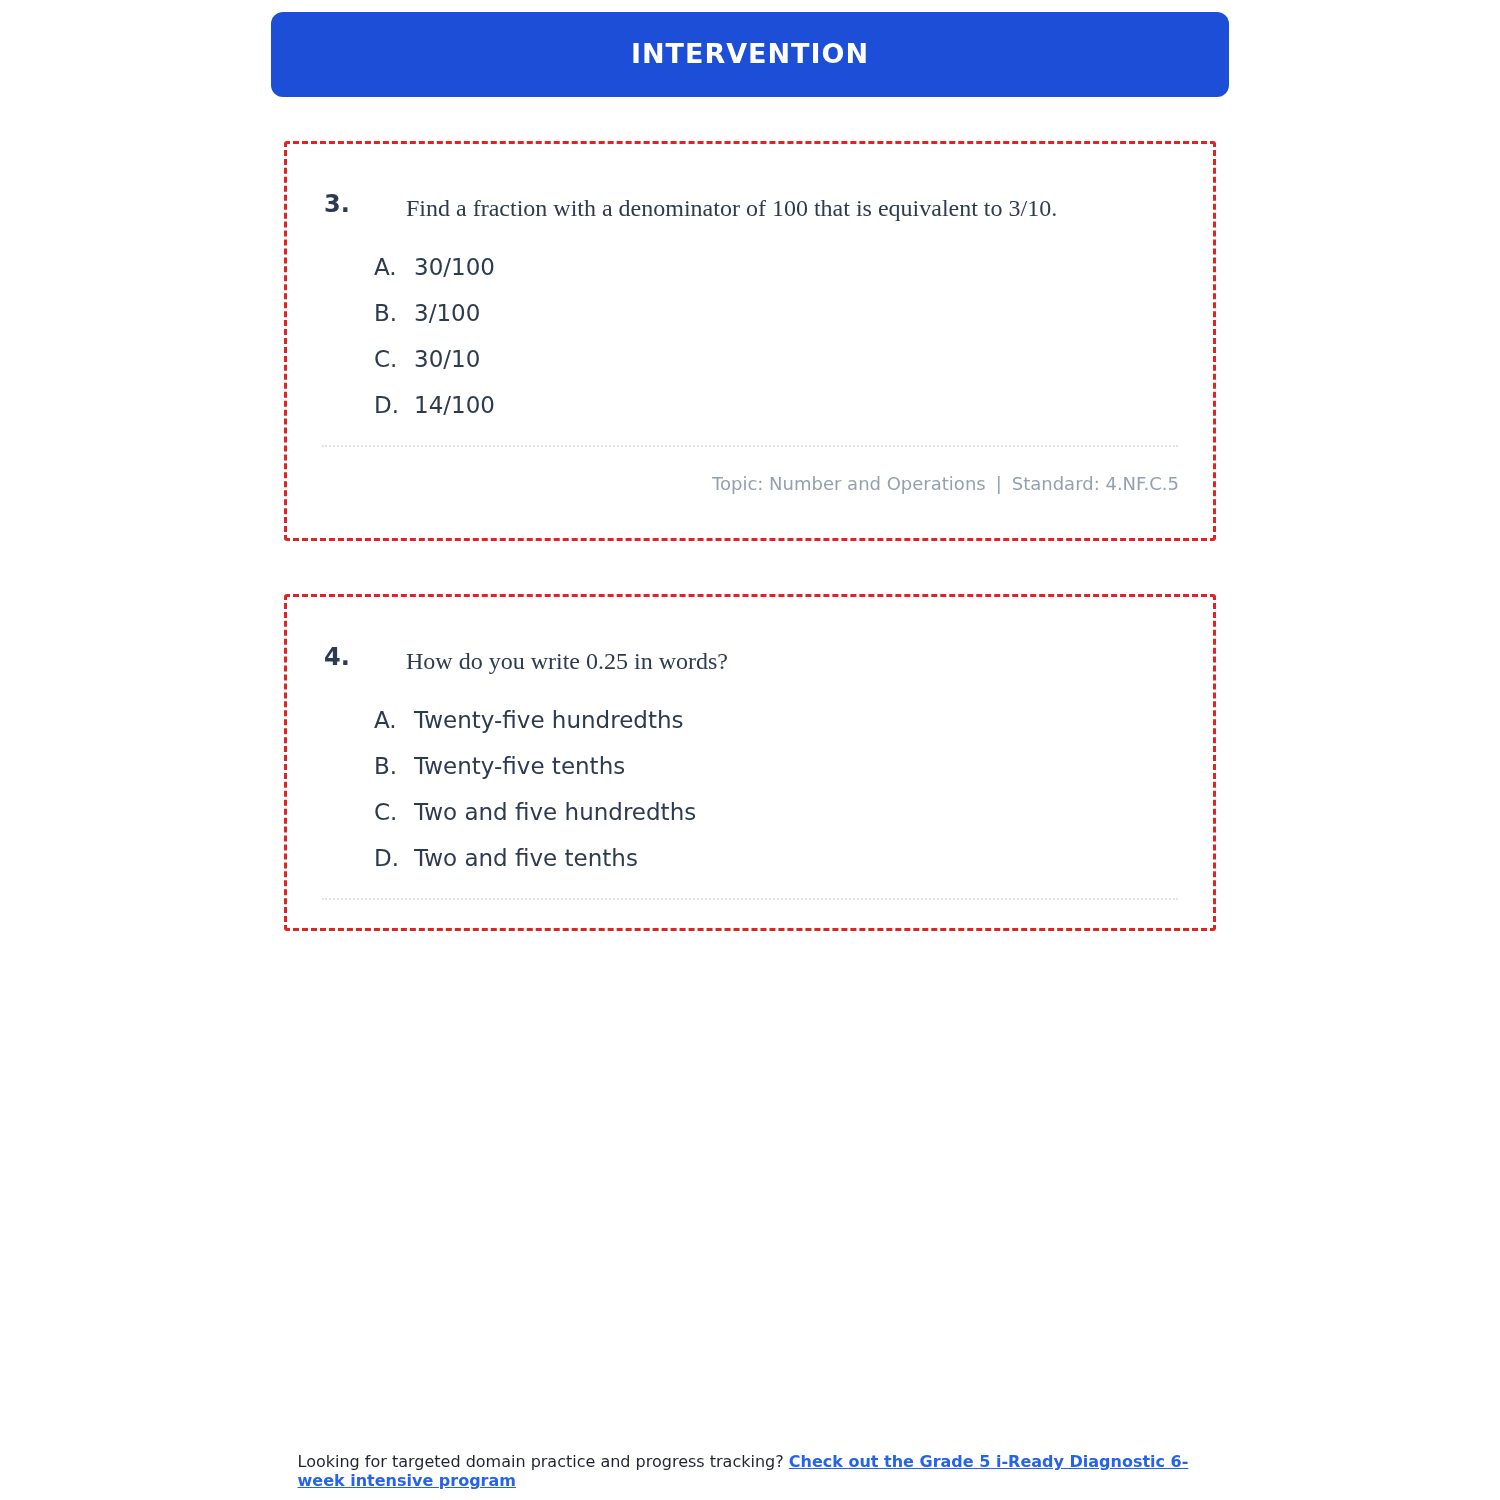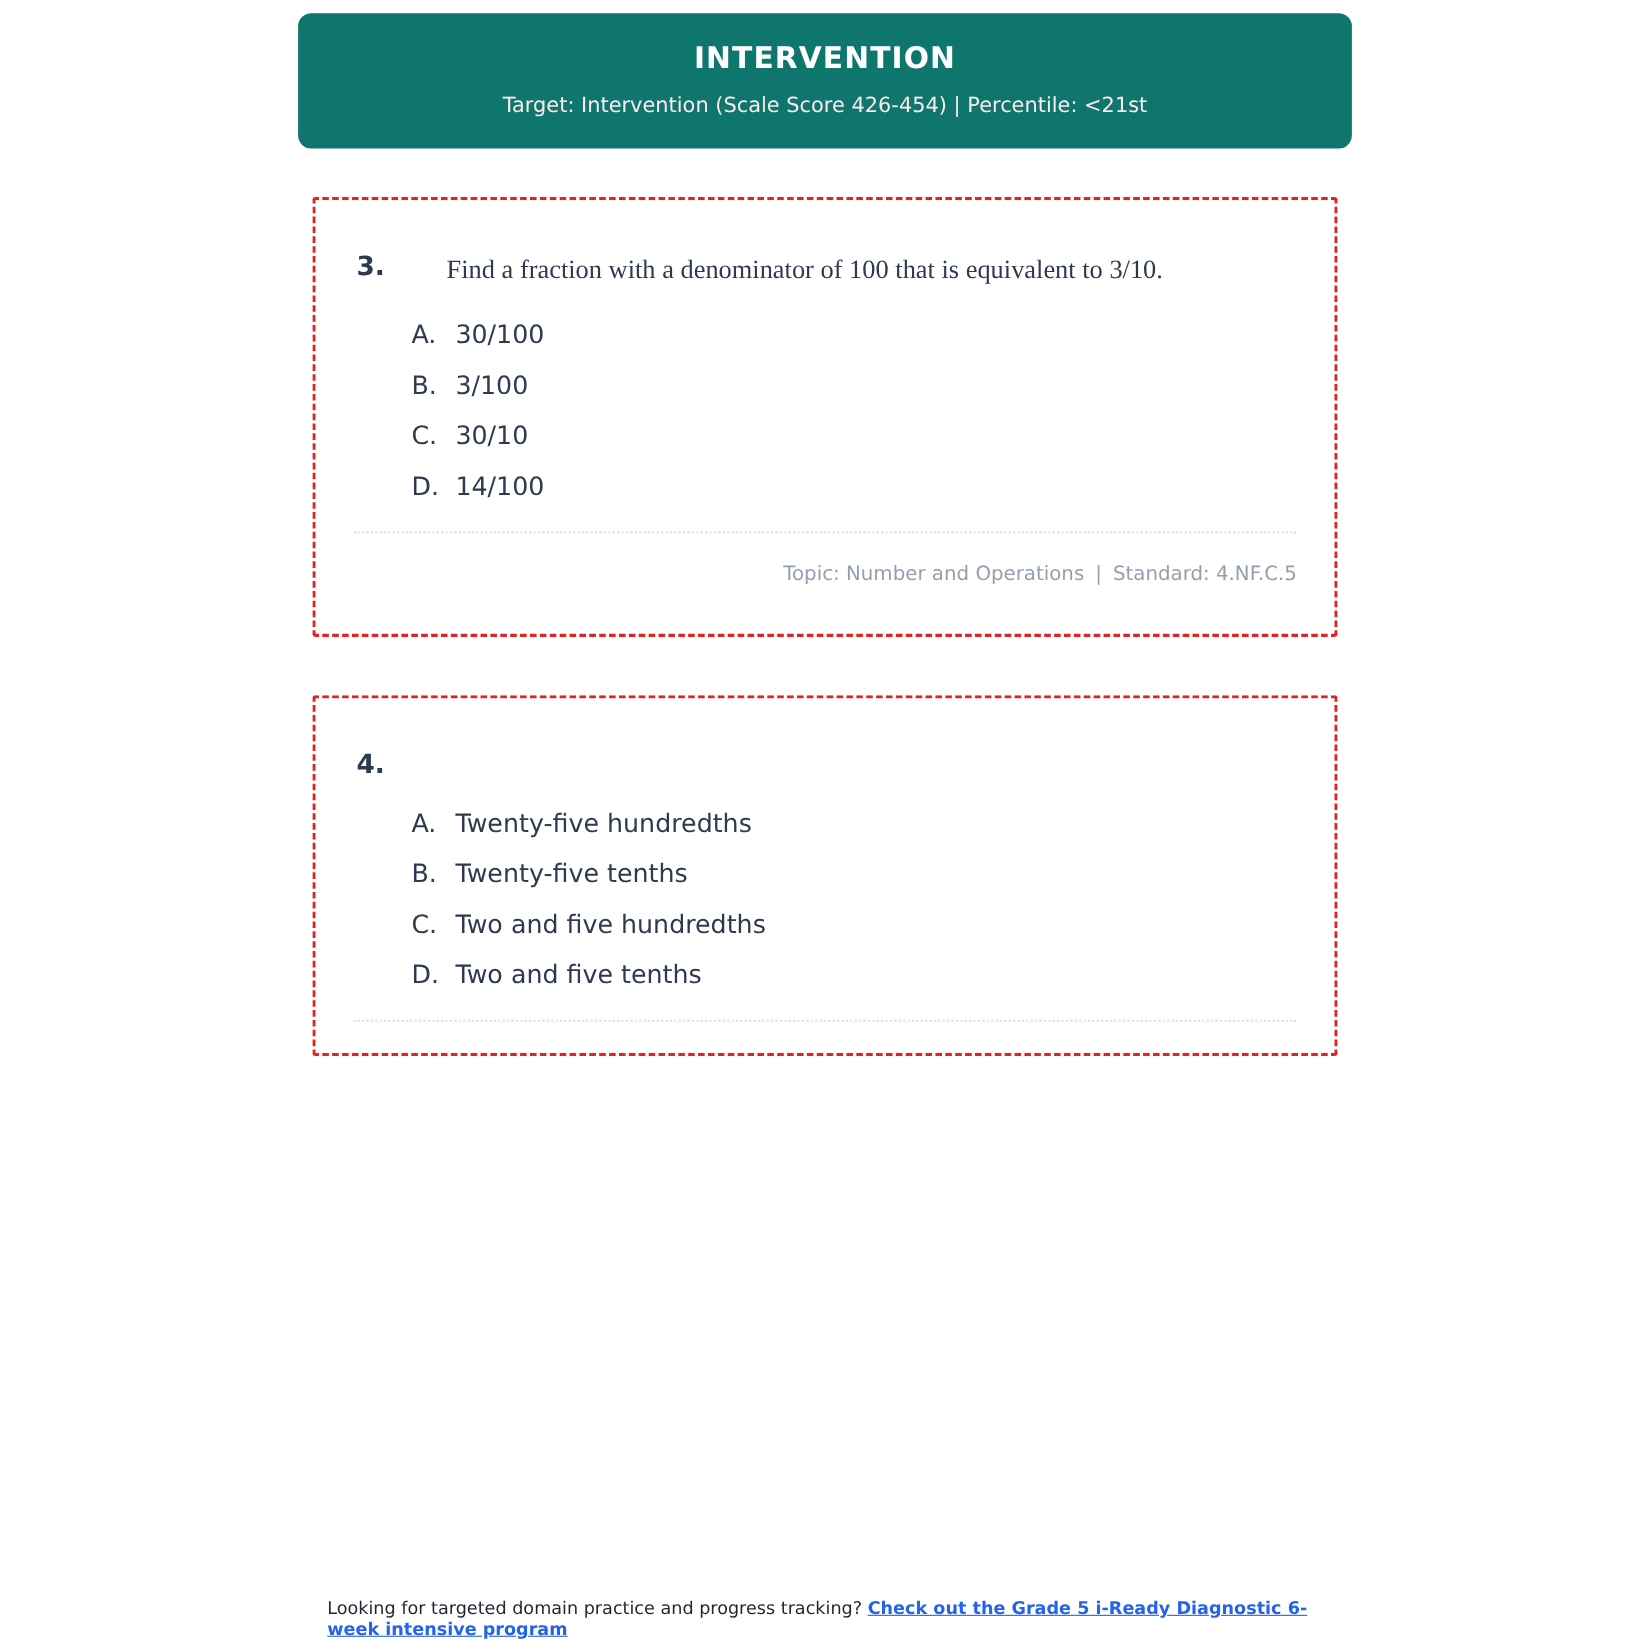--- a/index.html
+++ b/index.html
@@ -9,21 +9,21 @@
     color: #2e3a4f;
     position: relative;
     overflow: hidden;
   }
   .page { position: relative; width: 1500px; height: 1500px; }
 
   
   .banner {
     width: 958px;
     margin: 12px auto 0;
-    background: #0f766e;
+    background: #1d4ed8;
     border-radius: 12px;
     text-align: center;
     padding: 26px 20px 28px;
   }
   .banner-title {
     color: #ffffff;
     font-size: 27px;
     font-weight: bold;
     letter-spacing: 1px;
   }
@@ -104,21 +104,20 @@
     text-decoration: underline;
   }
 </style>
 </head>
 <body>
 
 <div class="page">
 
   <div class="banner">
     <div class="banner-title">INTERVENTION</div>
-    <div class="banner-subtitle">Target: Intervention (Scale Score 426-454)  |  Percentile: &lt;21st</div>
   </div>
 
   <div class="qcard">
     <div class="q-row">
       <div class="q-num">3.</div>
       <div class="q-text">Find a fraction with a denominator of 100 that is equivalent to 3/10.</div>
     </div>
     <div class="options">
       <div class="option">
         <span class="option-letter">A.</span>
@@ -139,20 +138,21 @@
     </div>
     <hr class="q-divider">
     <div class="q-meta">
       <span>Topic: Number and Operations</span><span class="pipe">|</span><span>Standard: 4.NF.C.5</span>
     </div>
   </div>
 
   <div class="qcard second">
     <div class="q-row">
       <div class="q-num">4.</div>
+      <div class="q-text">How do you write 0.25 in words?</div>
     </div>
     <div class="options">
       <div class="option">
         <span class="option-letter">A.</span>
         <span class="option-text">Twenty-five hundredths</span>
       </div>
       <div class="option">
         <span class="option-letter">B.</span>
         <span class="option-text">Twenty-five tenths</span>
       </div>

